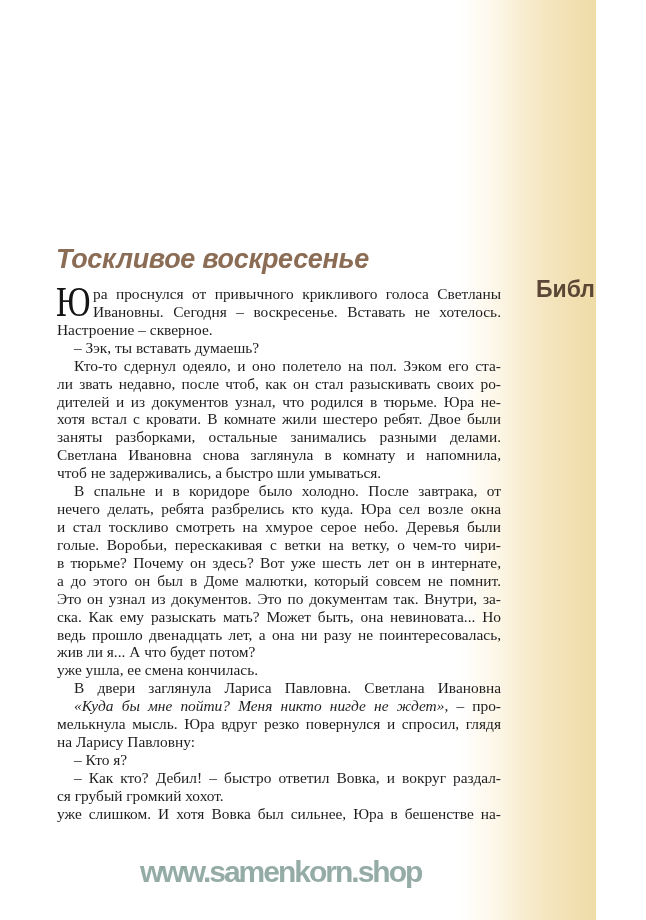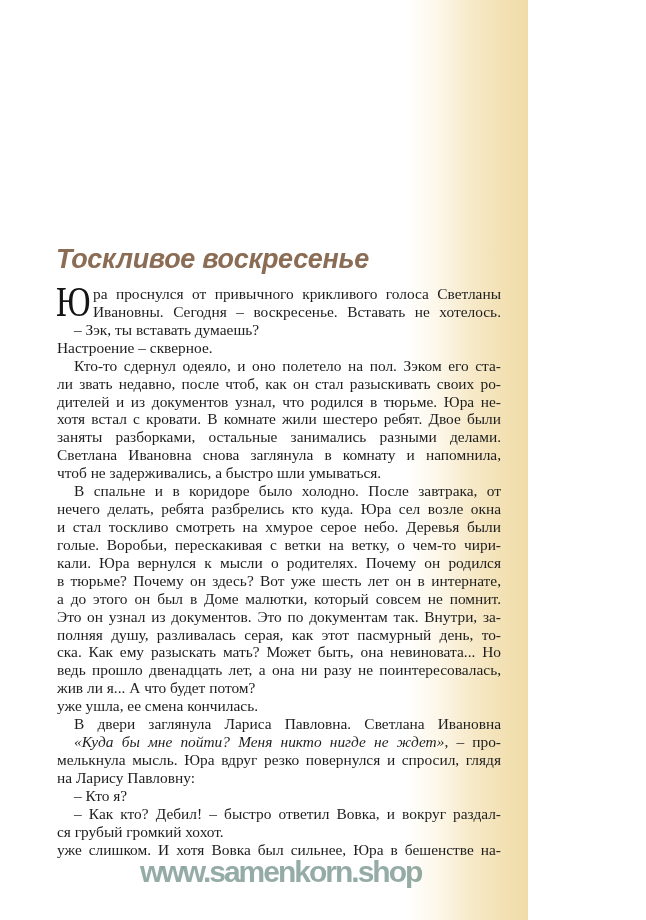--- a/index.html
+++ b/index.html
@@ -1,18 +1,18 @@
 <!DOCTYPE html>
 <html><head>
 <meta charset="utf-8">
 <style>
   html,body { margin:0; padding:0; background:#ffffff; }
   #canvas {
     position:relative;
-    width:528px; height:920px;
+    width:596px; height:920px;
     overflow:hidden;
     background:linear-gradient(90deg,
       #ffffff 0%, #ffffff 77%,
       #fdf7e9 83%, #f7eaca 89%,
       #f2e0b2 96%, #efdca8 100%);
     font-family:"Liberation Serif", serif;
   }
   .chapter-title {
     position:absolute; left:56px; top:244px;
     font-family:"Liberation Sans", sans-serif;
@@ -66,38 +66,36 @@
 <div id="canvas">
   <div class="chapter-title">Тоскливое воскресенье</div>
 
   <div class="section-label">Библия</div>
 
   <div class="drop-cap">Ю</div>
 
   <div class="textblock" id="textblock">
       <div class="line j dc"><span>ра проснулся от привычного крикливого голоса Светланы</span></div>
       <div class="line j dc"><span>Ивановны. Сегодня – воскресенье. Вставать не хотелось.</span></div>
+      <div class="line"><span>Настроение – скверное.</span></div>
       <div class="line ind"><span>– Зэк, ты вставать думаешь?</span></div>
-      <div class="line"><span>Настроение – скверное.</span></div>
       <div class="line j ind"><span>Кто-то сдернул одеяло, и оно полетело на пол. Зэком его ста-</span></div>
       <div class="line j"><span>ли звать недавно, после чтоб, как он стал разыскивать своих ро-</span></div>
       <div class="line j"><span>дителей и из документов узнал, что родился в тюрьме. Юра не-</span></div>
       <div class="line j"><span>хотя встал с кровати. В комнате жили шестеро ребят. Двое были</span></div>
       <div class="line j"><span>заняты разборками, остальные занимались разными делами.</span></div>
       <div class="line j"><span>Светлана Ивановна снова заглянула в комнату и напомнила,</span></div>
       <div class="line"><span>чтоб не задерживались, а быстро шли умываться.</span></div>
       <div class="line j ind"><span>В спальне и в коридоре было холодно. После завтрака, от</span></div>
       <div class="line j"><span>нечего делать, ребята разбрелись кто куда. Юра сел возле окна</span></div>
       <div class="line j"><span>и стал тоскливо смотреть на хмурое серое небо. Деревья были</span></div>
       <div class="line j"><span>голые. Воробьи, перескакивая с ветки на ветку, о чем-то чири-</span></div>
-      <div class="line j"><span>кали. Юра вернулся к мысли о родителях. Почему он родился</span></div>
       <div class="line j"><span>в тюрьме? Почему он здесь? Вот уже шесть лет он в интернате,</span></div>
       <div class="line j"><span>а до этого он был в Доме малютки, который совсем не помнит.</span></div>
       <div class="line j"><span>Это он узнал из документов. Это по документам так. Внутри, за-</span></div>
-      <div class="line j"><span>полняя душу, разливалась серая, как этот пасмурный день, то-</span></div>
       <div class="line j"><span>ска. Как ему разыскать мать? Может быть, она невиновата... Но</span></div>
       <div class="line j"><span>ведь прошло двенадцать лет, а она ни разу не поинтересовалась,</span></div>
       <div class="line"><span>жив ли я... А что будет потом?</span></div>
       <div class="line"><span>уже ушла, ее смена кончилась.</span></div>
       <div class="line j ind"><span>В двери заглянула Лариса Павловна. Светлана Ивановна</span></div>
       <div class="line j ind"><span class="it">«Куда бы мне пойти? Меня никто нигде не ждет»</span><span>, – про-</span></div>
       <div class="line j"><span>мелькнула мысль. Юра вдруг резко повернулся и спросил, глядя</span></div>
       <div class="line"><span>на Ларису Павловну:</span></div>
       <div class="line ind"><span>– Кто я?</span></div>
       <div class="line j ind"><span>– Как кто? Дебил! – быстро ответил Вовка, и вокруг раздал-</span></div>

